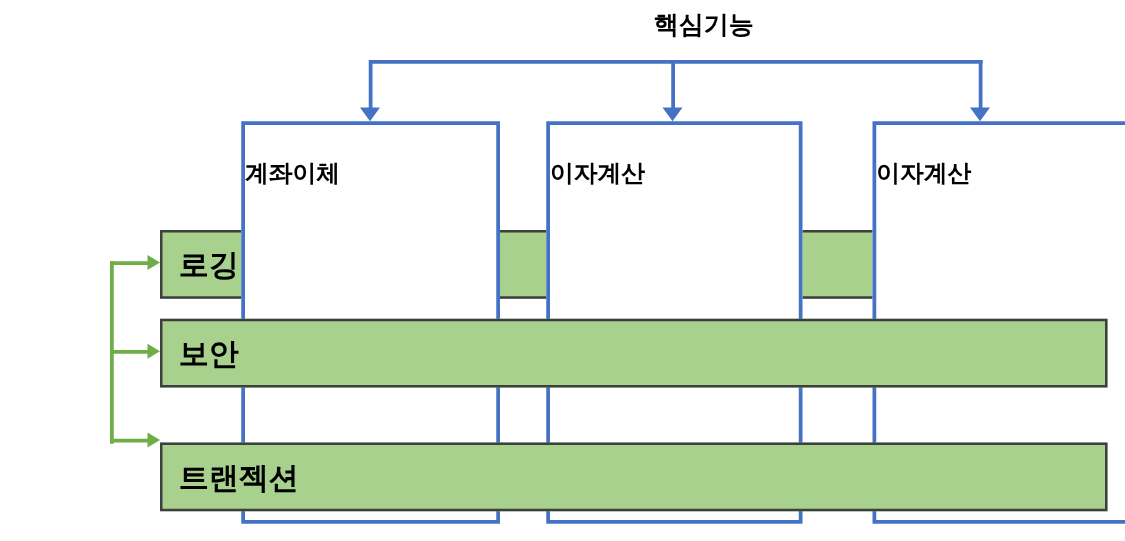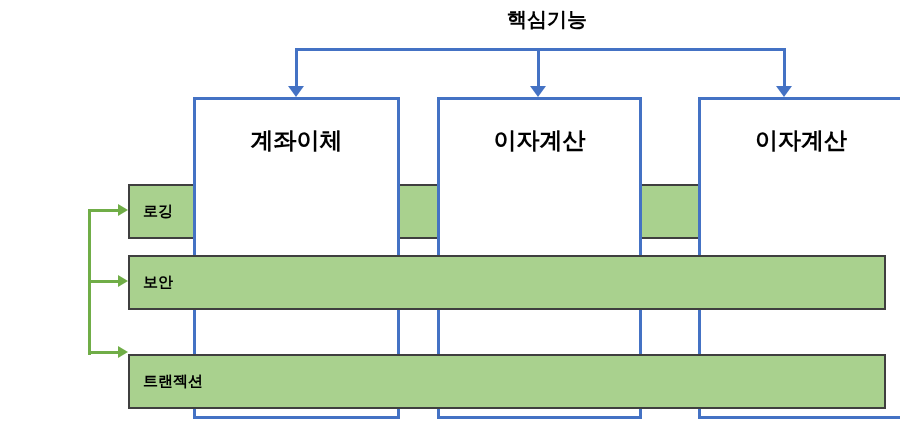--- a/index.html
+++ b/index.html
@@ -22,41 +22,40 @@
     border: 3px solid #4472C4;
     box-sizing: border-box;
     z-index: 2;
   }
   .box1 { left: 193px; width: 207px; }
   .box2 { left: 437px; width: 205px; }
   .box3 { left: 698px; width: 206px; }
   .box-label {
     position: absolute;
     top: 28px; left: 0; right: 0;
-    text-align: center;
-    font-size: 23px;
+    font-size: 19px;
     line-height: 24px;
   }
   
   .bar {
     position: absolute;
     left: 128px;
     width: 758px;
     height: 55px;
     background: #A9D18E;
     border: 2px solid #3F3F3F;
     box-sizing: border-box;
     display: flex;
     align-items: center;
     padding-left: 13px;
   }
   .bar1 { top: 184px; z-index: 1; }
   .bar2 { top: 255px; z-index: 3; }
   .bar3 { top: 326px; z-index: 3; margin-top: 28px; }
-  .bar-label { font-size: 15px; }
+  .bar-label { font-size: 24px; }
   
   .line { position: absolute; z-index: 4; }
   .blue-line { background: #4472C4; }
   .green-line { background: #70AD47; }
   .top-hline { left: 296px; top: 48px; width: 490px; height: 3px; }
   .top-v1 { left: 295px; top: 48px; width: 3px; height: 39px; }
   .top-v2 { left: 537px; top: 48px; width: 3px; height: 39px; }
   .top-v3 { left: 783px; top: 48px; width: 3px; height: 39px; }
   .arrow-down {
     position: absolute; z-index: 4;
@@ -79,21 +78,21 @@
     border-top: 6px solid transparent;
     border-bottom: 6px solid transparent;
     border-left: 10px solid #70AD47;
   }
   .ar1 { left: 118px; top: 204px; }
   .ar2 { left: 118px; top: 275px; }
   .ar3 { left: 118px; top: 346px; }
   
   .top-label {
     position: absolute;
-    left: 467px; top: 6px; width: 160px;
+    left: 483px; top: 6px; width: 160px;
     text-align: center;
     font-size: 20px;
     z-index: 5;
   }
   .left-label {
     position: absolute;
     left: 0; top: 266px; width: 84px;
     text-align: center;
     font-size: 19px;
     z-index: 5;

